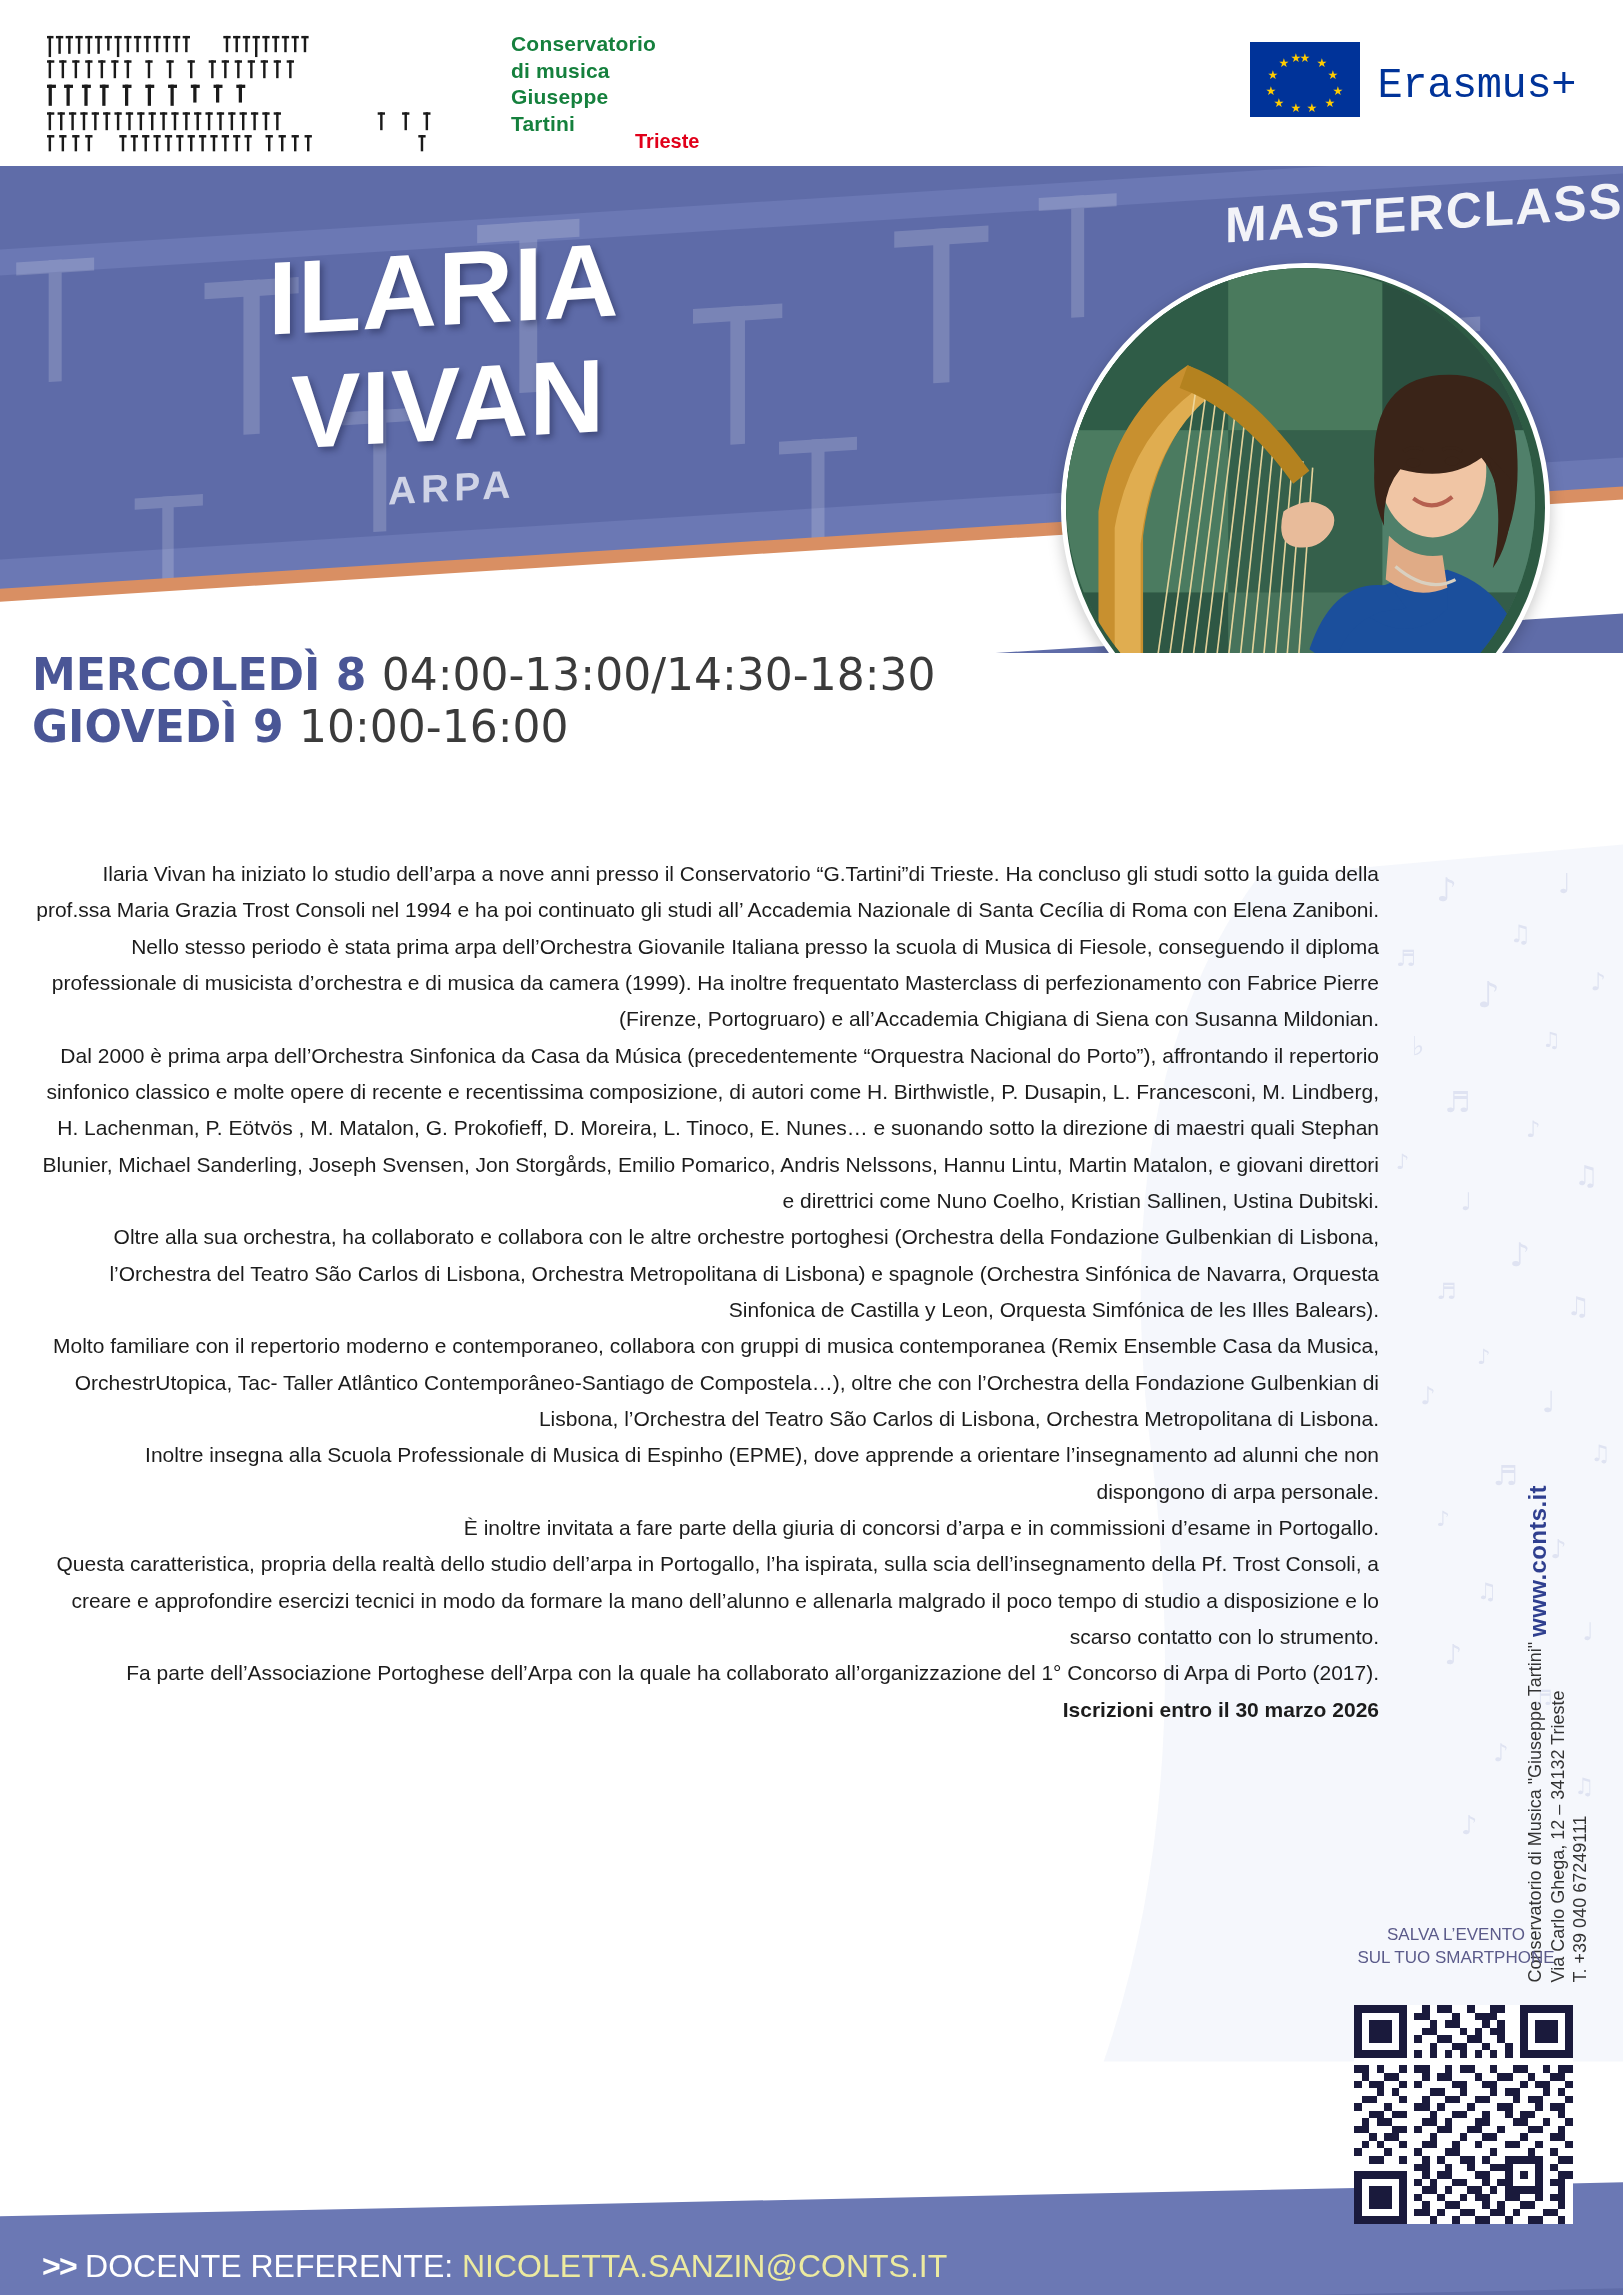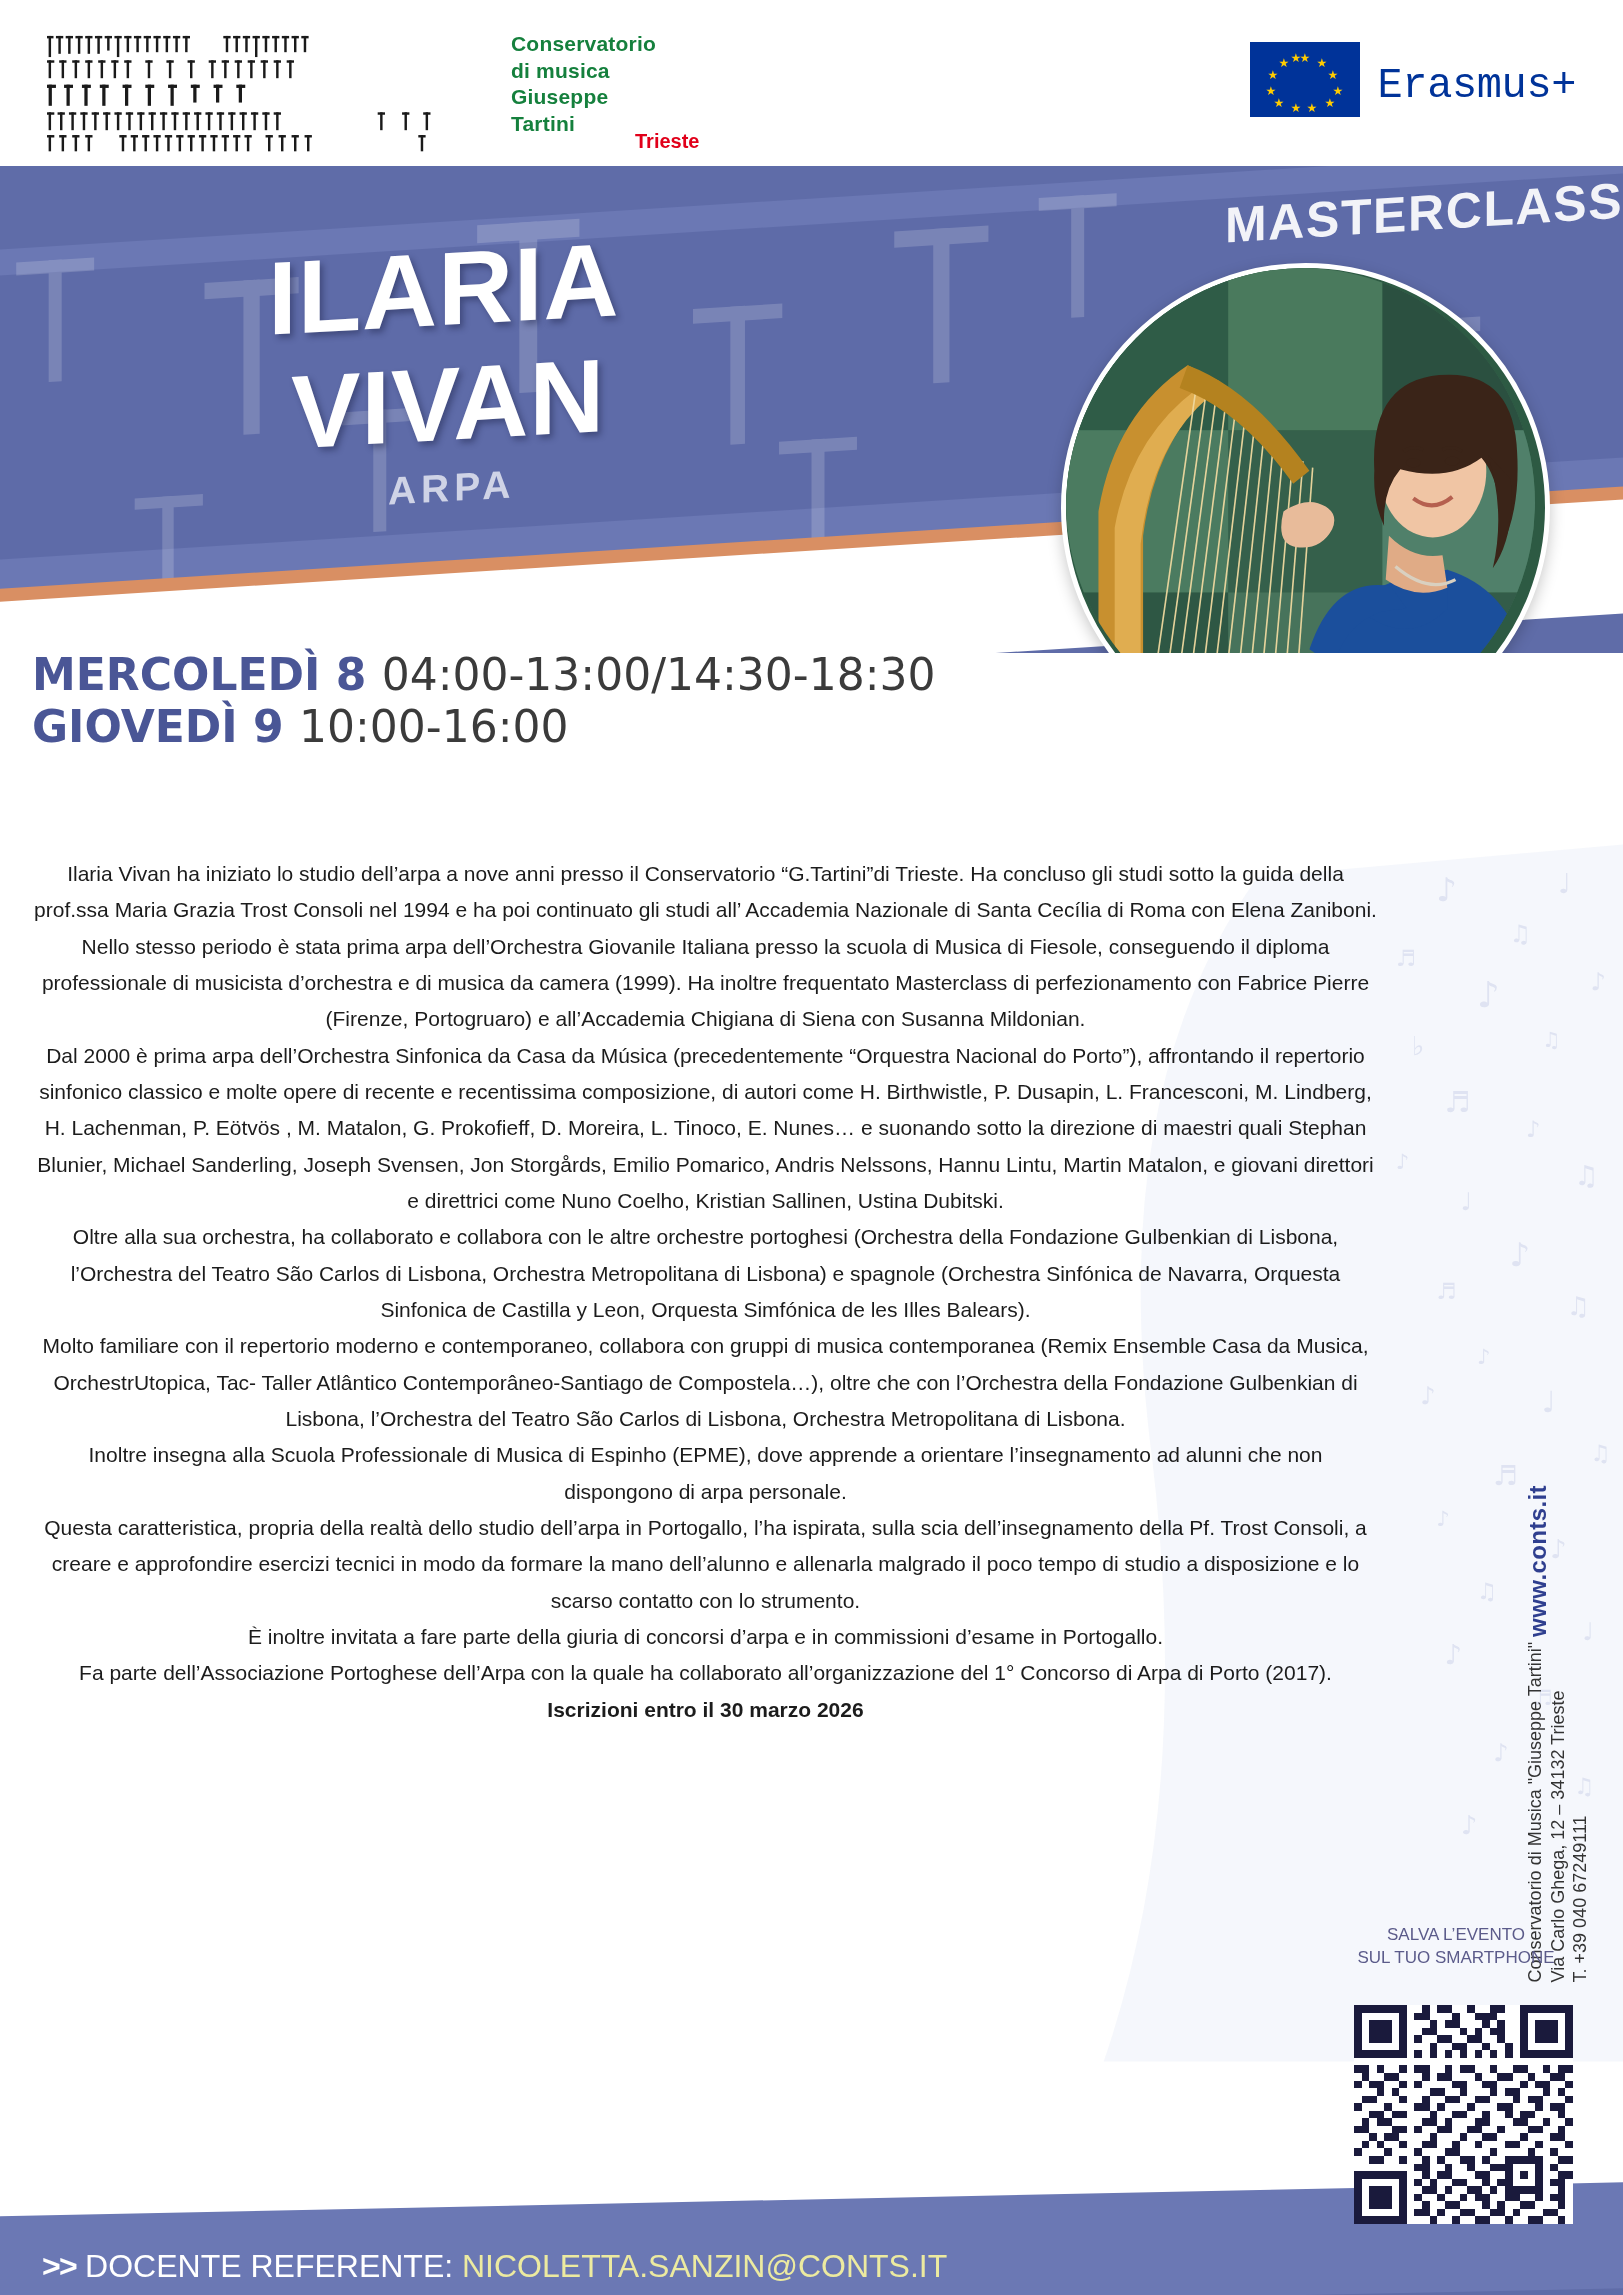--- a/index.html
+++ b/index.html
@@ -190,21 +190,21 @@
   .date-line.first { color:#4a5696; }
 
   
   .bio {
     position: absolute;
     left: 32px; top: 856px;
     width: 1347px;
     font-size: 21px;
     line-height: 1.73;
     color: #1c1c1c;
-    text-align: center;
+    text-align: right;
     z-index: 5;
   }
   .bio p { margin: 0; }
   .bio .bold { font-weight: bold; }
 
   
   .notes-cloud {
     position: absolute;
     right: 0px; top: 844px;
     width: 568px; height: 1218px;
@@ -678,22 +678,22 @@
     </g>
   </svg>
 </div>
 
 <div class="bio">
   <p>Ilaria Vivan ha iniziato lo studio dell’arpa a nove anni presso il Conservatorio “G.Tartini”di Trieste. Ha concluso gli studi sotto la guida della prof.ssa Maria Grazia Trost Consoli nel 1994 e ha poi continuato gli studi all’ Accademia Nazionale di Santa Cecília di Roma con Elena Zaniboni. Nello stesso periodo è stata prima arpa dell’Orchestra Giovanile Italiana presso la scuola di Musica di Fiesole, conseguendo il diploma professionale di musicista d’orchestra e di musica da camera (1999). Ha inoltre frequentato Masterclass di perfezionamento con Fabrice Pierre (Firenze, Portogruaro) e all’Accademia Chigiana di Siena con Susanna Mildonian.</p>
   <p>Dal 2000 è prima arpa dell’Orchestra Sinfonica da Casa da Música (precedentemente “Orquestra Nacional do Porto”), affrontando il repertorio sinfonico classico e molte opere di recente e recentissima composizione, di autori come H. Birthwistle, P. Dusapin, L. Francesconi, M. Lindberg, H. Lachenman, P. Eötvös , M. Matalon, G. Prokofieff, D. Moreira, L. Tinoco, E. Nunes… e suonando sotto la direzione di maestri quali Stephan Blunier, Michael Sanderling, Joseph Svensen, Jon Storgårds, Emilio Pomarico, Andris Nelssons, Hannu Lintu, Martin Matalon, e giovani direttori e direttrici come Nuno Coelho, Kristian Sallinen, Ustina Dubitski.</p>
   <p>Oltre alla sua orchestra, ha collaborato e collabora con le altre orchestre portoghesi (Orchestra della Fondazione Gulbenkian di Lisbona, l’Orchestra del Teatro São Carlos di Lisbona, Orchestra Metropolitana di Lisbona) e spagnole (Orchestra Sinfónica de Navarra, Orquesta Sinfonica de Castilla y Leon, Orquesta Simfónica de les Illes Balears).</p>
   <p>Molto familiare con il repertorio moderno e contemporaneo, collabora con gruppi di musica contemporanea (Remix Ensemble Casa da Musica, OrchestrUtopica, Tac- Taller Atlântico Contemporâneo-Santiago de Compostela…), oltre che con l’Orchestra della Fondazione Gulbenkian di Lisbona, l’Orchestra del Teatro São Carlos di Lisbona, Orchestra Metropolitana di Lisbona.</p>
   <p>Inoltre insegna alla Scuola Professionale di Musica di Espinho (EPME), dove apprende a orientare l’insegnamento ad alunni che non dispongono di arpa personale.</p>
+  <p>È inoltre invitata a fare parte della giuria di concorsi d’arpa e in commissioni d’esame in Portogallo.</p>
   <p>Questa caratteristica, propria della realtà dello studio dell’arpa in Portogallo, l’ha ispirata, sulla scia dell’insegnamento della Pf. Trost Consoli, a creare e approfondire esercizi tecnici in modo da formare la mano dell’alunno e allenarla malgrado il poco tempo di studio a disposizione e lo scarso contatto con lo strumento.</p>
-  <p>È inoltre invitata a fare parte della giuria di concorsi d’arpa e in commissioni d’esame in Portogallo.</p>
   <p>Fa parte dell’Associazione Portoghese dell’Arpa con la quale ha collaborato all’organizzazione del 1° Concorso di Arpa di Porto (2017).</p>
   <p class="bold">Iscrizioni entro il 30 marzo 2026</p>
 </div>
 
 <div class="vert-info">
   <div>
     <div class="vert-line">Conservatorio di Musica "Giuseppe Tartini"</div>
     <div class="vert-line">Via Carlo Ghega, 12 – 34132 Trieste</div>
     <div class="vert-line">T. +39 040 67249111</div>
   </div>

